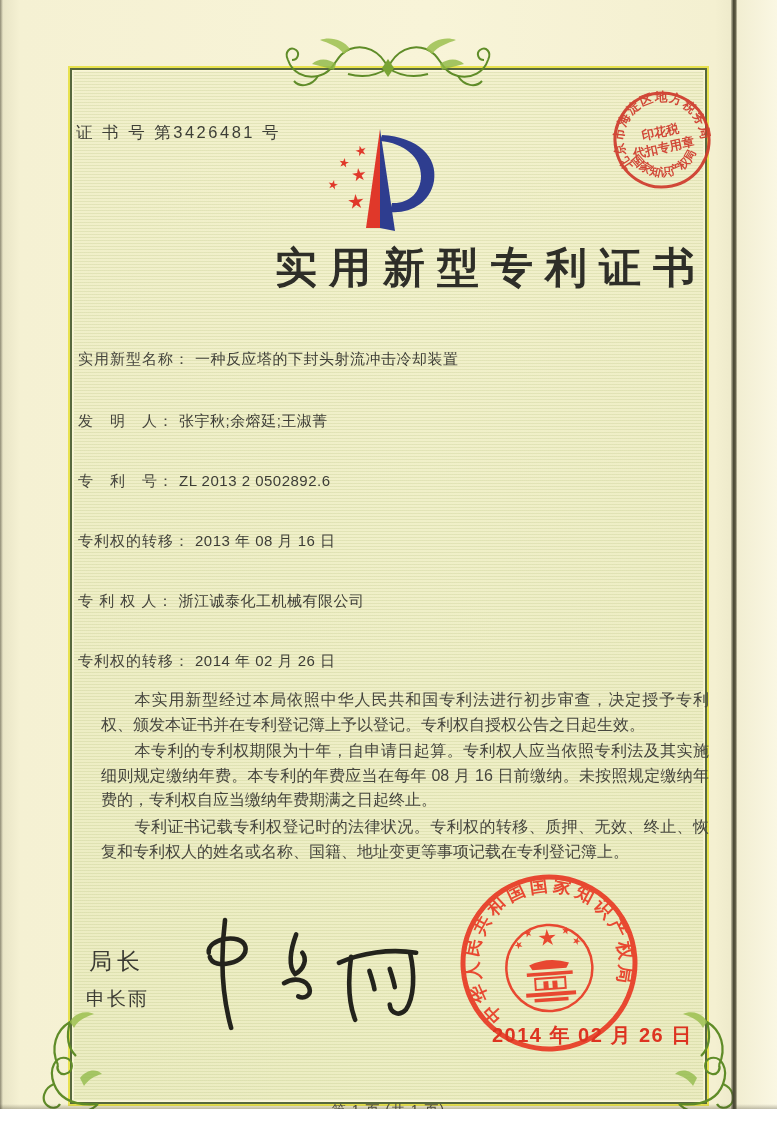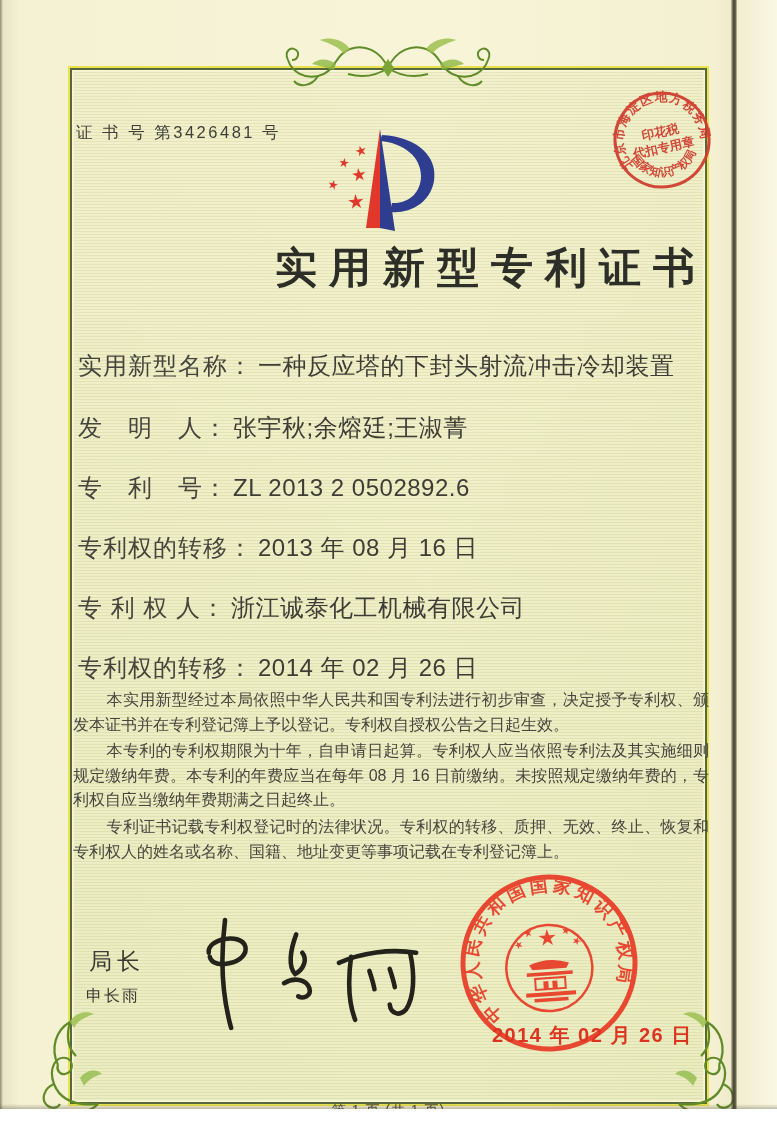--- a/index.html
+++ b/index.html
@@ -13,28 +13,28 @@
   .scan-bottom{left:0;bottom:0;width:100%;height:5px;background:linear-gradient(rgba(60,55,40,0),rgba(60,55,40,.3));}
   .frame{left:70px;top:68px;width:633px;height:1032px;border:2px solid #57683e;
     box-shadow:0 0 0 2px #e8e24e, inset 0 0 0 1px rgba(255,255,210,.45);}
   .frame-texture{left:74px;top:72px;width:629px;height:1028px;pointer-events:none;
     background:repeating-linear-gradient(180deg,rgba(150,165,85,.16) 0 1px,rgba(150,165,85,0) 1px 3px),
                linear-gradient(180deg,rgba(236,238,192,.45),rgba(227,232,178,.55));}
   .cert-no{left:76px;top:122px;font-size:16.5px;letter-spacing:2.5px;color:#3e3f37;}
   .title{left:70px;top:240px;width:637px;text-align:right;font-size:42px;font-weight:bold;
     letter-spacing:12px;color:#2e2e28;}
   .fields{left:78px;top:350px;width:610px;}
-  .frow{position:absolute;left:0;font-size:24px;color:#41413a;white-space:nowrap;}
+  .frow{position:absolute;left:0;font-size:15px;color:#41413a;white-space:nowrap;}
   .frow .lbl{letter-spacing:1px;color:#45453d;}
   .frow .val{margin-left:5px;letter-spacing:.5px;color:#3d3d36;}
   .body-text{left:73px;top:688px;width:636px;font-size:16px;line-height:24.6px;
     color:#46463e;text-align:justify;}
-  .body-text p{margin:0 0 2px 0;text-indent:2.1em;}
+  .body-text p{margin:0 0 2px 0;text-indent:2.1em;padding-left:28px;}
   .sig-role{left:89px;top:946px;font-size:23px;letter-spacing:5px;color:#3a3a32;}
-  .sig-name{left:86px;top:986px;font-size:16px;letter-spacing:2px;color:#3a3a32;}
+  .sig-name{left:86px;top:986px;font-size:19px;letter-spacing:2px;color:#3a3a32;}
   .signature{left:190px;top:912px;width:250px;height:122px;}
   .tax-stamp{left:600px;top:78px;width:124px;height:124px;transform:rotate(-12deg);opacity:.92;}
   .office-seal{left:458px;top:872px;width:182px;height:182px;transform:rotate(-4deg);opacity:.95;}
   .seal-date{left:492px;top:1022px;font-size:20px;color:#dd3421;letter-spacing:1.5px;font-weight:600;}
   .footer{left:70px;top:1066px;width:637px;text-align:center;font-size:14px;
     color:#4a4a3e;letter-spacing:1px;margin-top:36px;}
   .logo{left:316px;top:126px;width:136px;height:116px;}
   .top-flourish{left:256px;top:34px;width:264px;height:66px;}
   .corner-fl-left{left:10px;top:1008px;width:104px;height:104px;}
   .corner-fl-right{left:663px;top:1008px;width:104px;height:104px;transform:scaleX(-1);}

